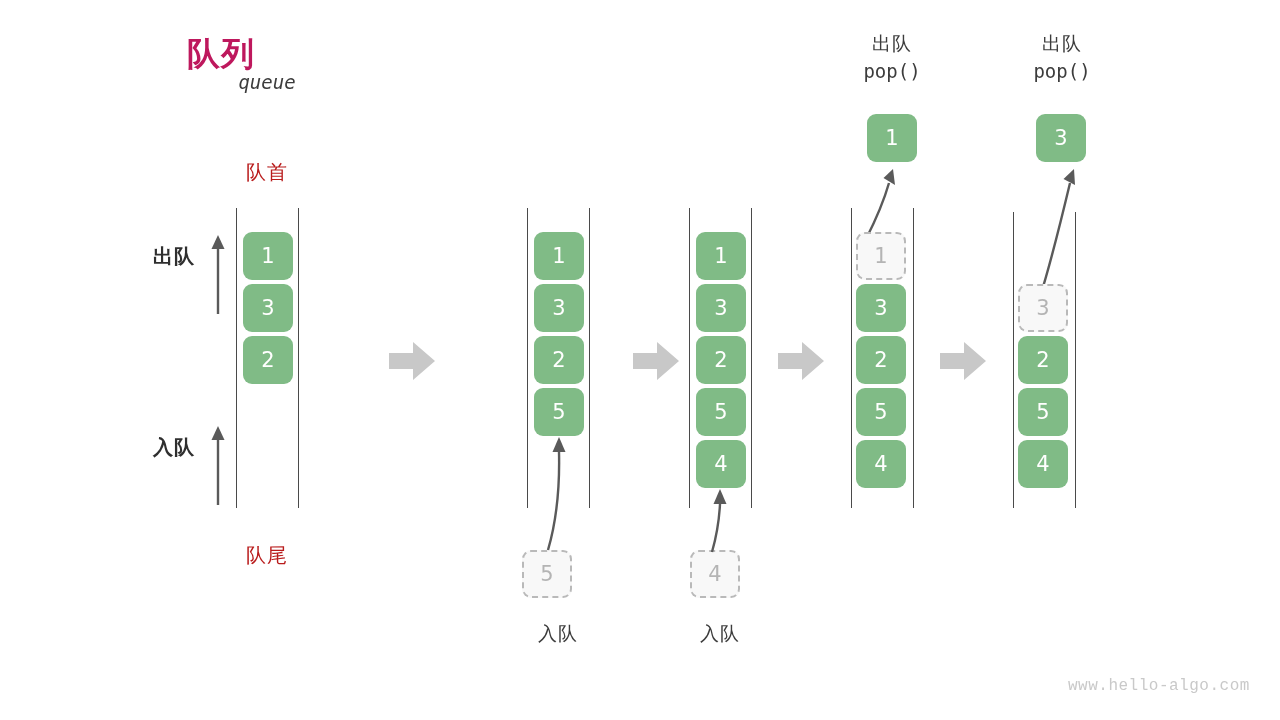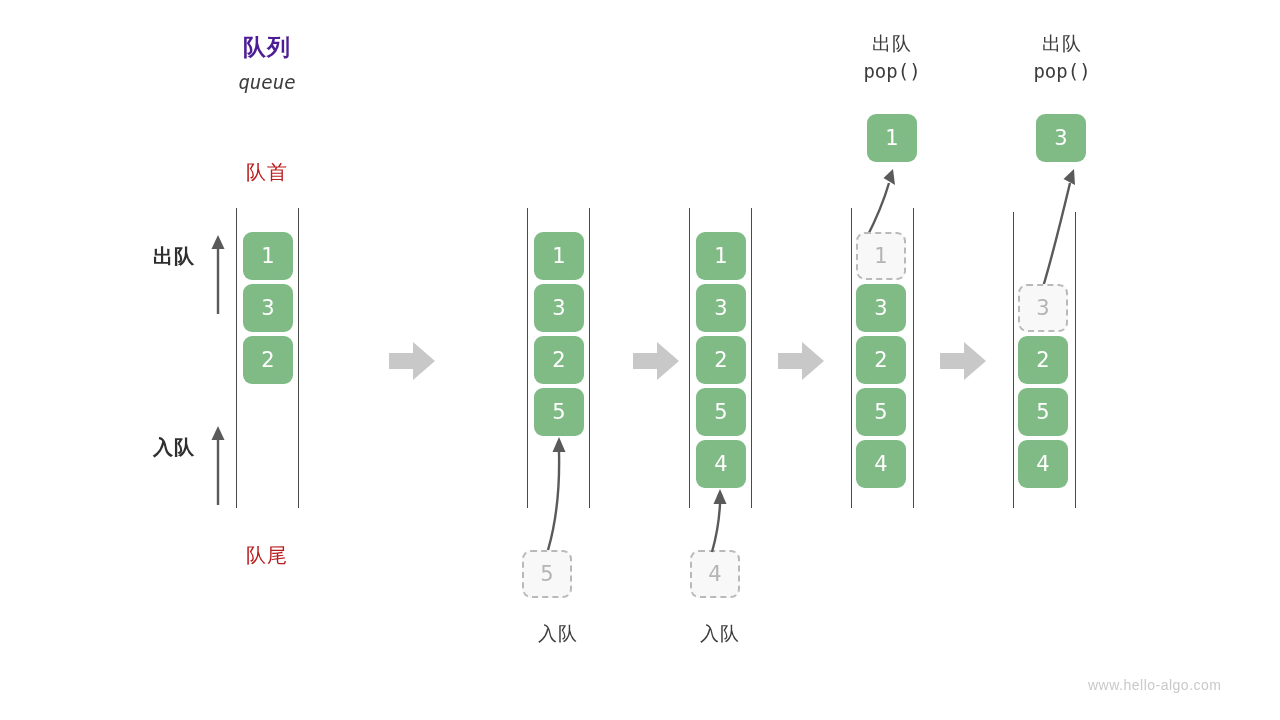--- a/index.html
+++ b/index.html
@@ -18,24 +18,24 @@
   #stage {
     position: absolute;
     left: 0; top: 0;
     width: 1280px;
     height: 720px;
   }
   .abs { position: absolute; }
 
   
   .title-cn {
-    font-size: 23px;
+    font-size: 33px;
     font-weight: bold;
-    color: #4c1d95;
-    text-align: center;
+    color: #be185d;
+    text-align: left;
     letter-spacing: 1px;
   }
   .title-en {
     font-family: "DejaVu Sans Mono", "Liberation Mono", monospace;
     font-size: 19px;
     color: #3c3c3c;
     text-align: center;
     font-style: italic;
   }
   .end-label {
@@ -104,25 +104,24 @@
     width: 46px;
     height: 44px;
   }
 
   
   .thin-arrow { position: absolute; }
 
   
   .watermark {
     position: absolute;
-    font-family: Liberation Sans, sans-serif;
-    font-size: 14px;
+    font-family: Liberation Mono, monospace;
+    font-size: 16px;
     color: #c9c9c9;
     letter-spacing: 0.5px;
-    margin-left: 20px;
   }
 </style>
 </head>
 <body>
 
 <div id="stage">
 
   <div class="abs title-cn" style="left:187px; top:32px; width:160px;">队列</div>
   <div class="abs title-en" style="left:187px; top:71px; width:160px;">queue</div>
 

